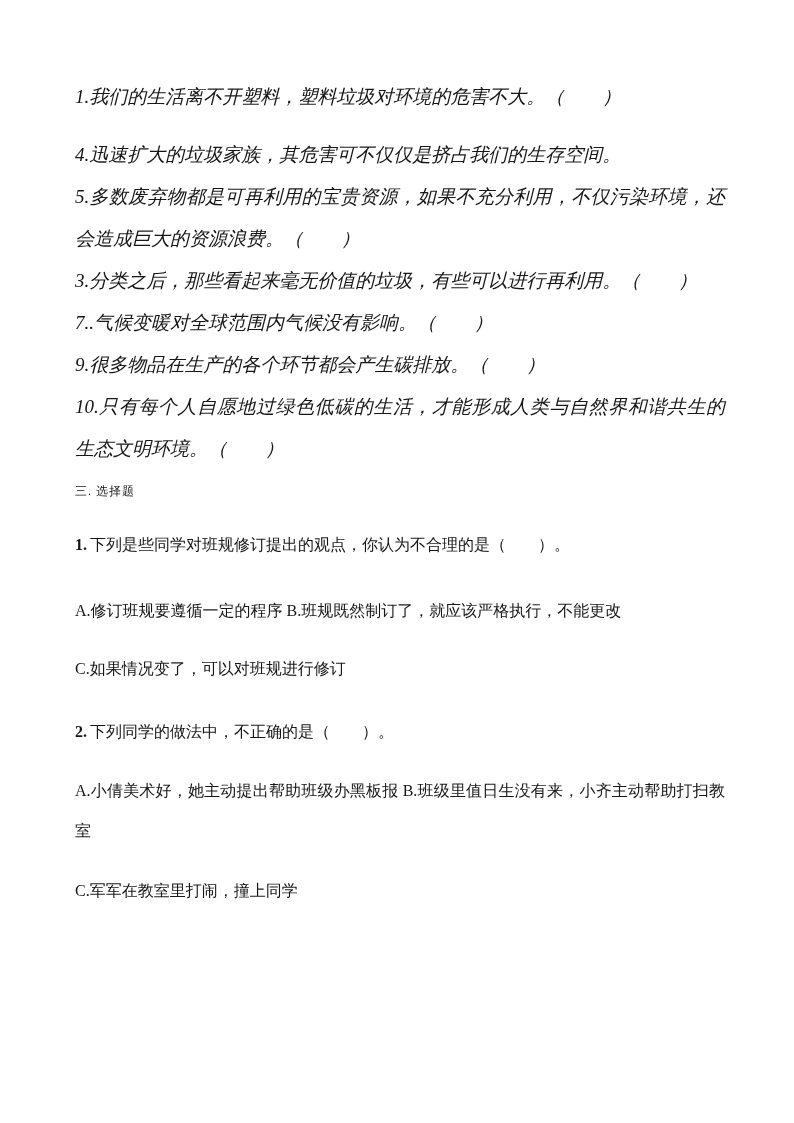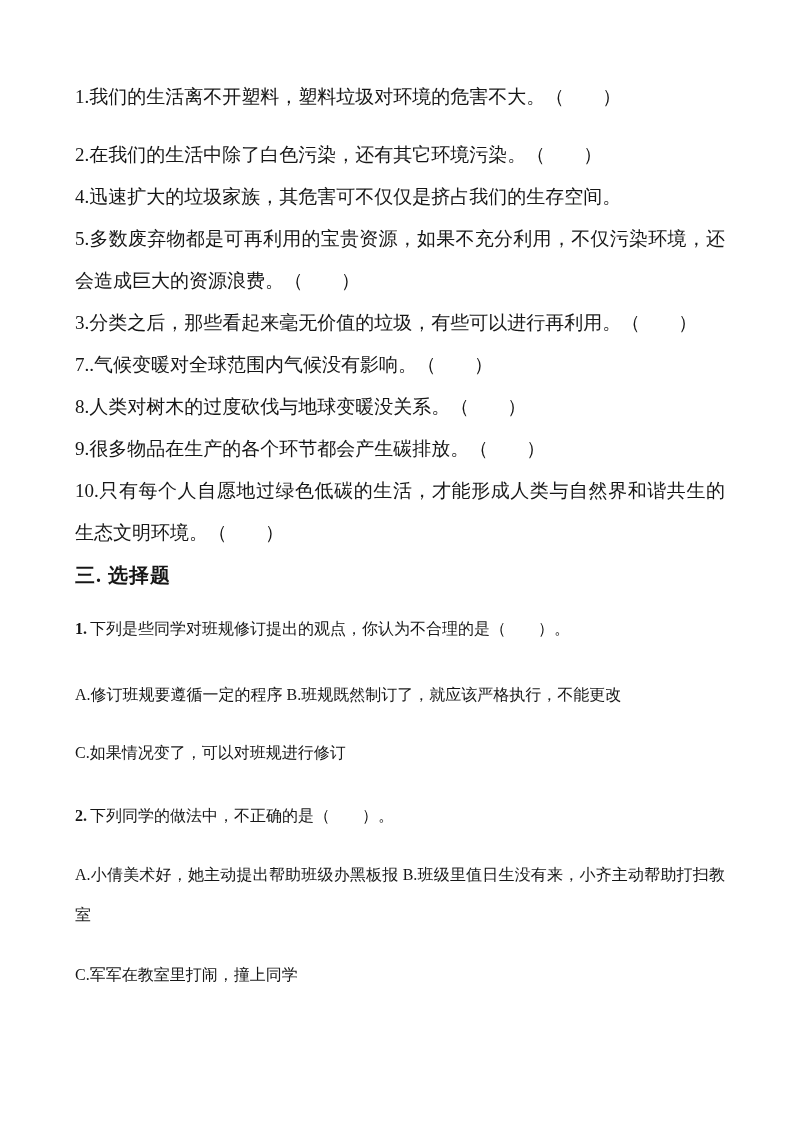--- a/index.html
+++ b/index.html
@@ -20,29 +20,30 @@
     height: 1123px;
     padding: 76px 69px 40px 75px;
     background: #ffffff;
   }
   .tf {
     margin: 0;
     font-size: 19px;
     line-height: 42px;
     text-align: justify;
     word-break: break-all;
+    font-style: italic;
   }
   .tf.sp-after {
     margin-bottom: 16px;
   }
   .sec-header {
     margin: 0;
-    font-size: 20px;
+    font-size: 12px;
     line-height: 42px;
-    font-weight: bold;
+    font-weight: normal;
     letter-spacing: 1px;
   }
   .mc {
     margin: 0;
     font-size: 16px;
     line-height: 40px;
     text-align: justify;
     word-break: break-all;
   }
   .mt13 { margin-top: 13px; }
@@ -56,26 +57,24 @@
     margin-right: 3px;
   }
 </style>
 </head>
 <body>
 
 <div class="page">
 
   <section>
     <p class="tf sp-after">1.我们的生活离不开塑料，塑料垃圾对环境的危害不大。（　　）</p>
-    <p class="tf">2.在我们的生活中除了白色污染，还有其它环境污染。（　　）</p>
     <p class="tf">4.迅速扩大的垃圾家族，其危害可不仅仅是挤占我们的生存空间。</p>
     <p class="tf">5.多数废弃物都是可再利用的宝贵资源，如果不充分利用，不仅污染环境，还会造成巨大的资源浪费。（　　）</p>
     <p class="tf">3.分类之后，那些看起来毫无价值的垃圾，有些可以进行再利用。（　　）</p>
     <p class="tf">7..气候变暖对全球范围内气候没有影响。（　　）</p>
-    <p class="tf">8.人类对树木的过度砍伐与地球变暖没关系。（　　）</p>
     <p class="tf">9.很多物品在生产的各个环节都会产生碳排放。（　　）</p>
     <p class="tf">10.只有每个人自愿地过绿色低碳的生活，才能形成人类与自然界和谐共生的生态文明环境。（　　）</p>
   </section>
 
   <h2 class="sec-header">三. 选择题</h2>
 
   <section>
 
     <p class="mc mt13">
       <span class="num">1.</span><span>下列是些同学对班规修订提出的观点，你认为不合理的是（　　）。</span>

